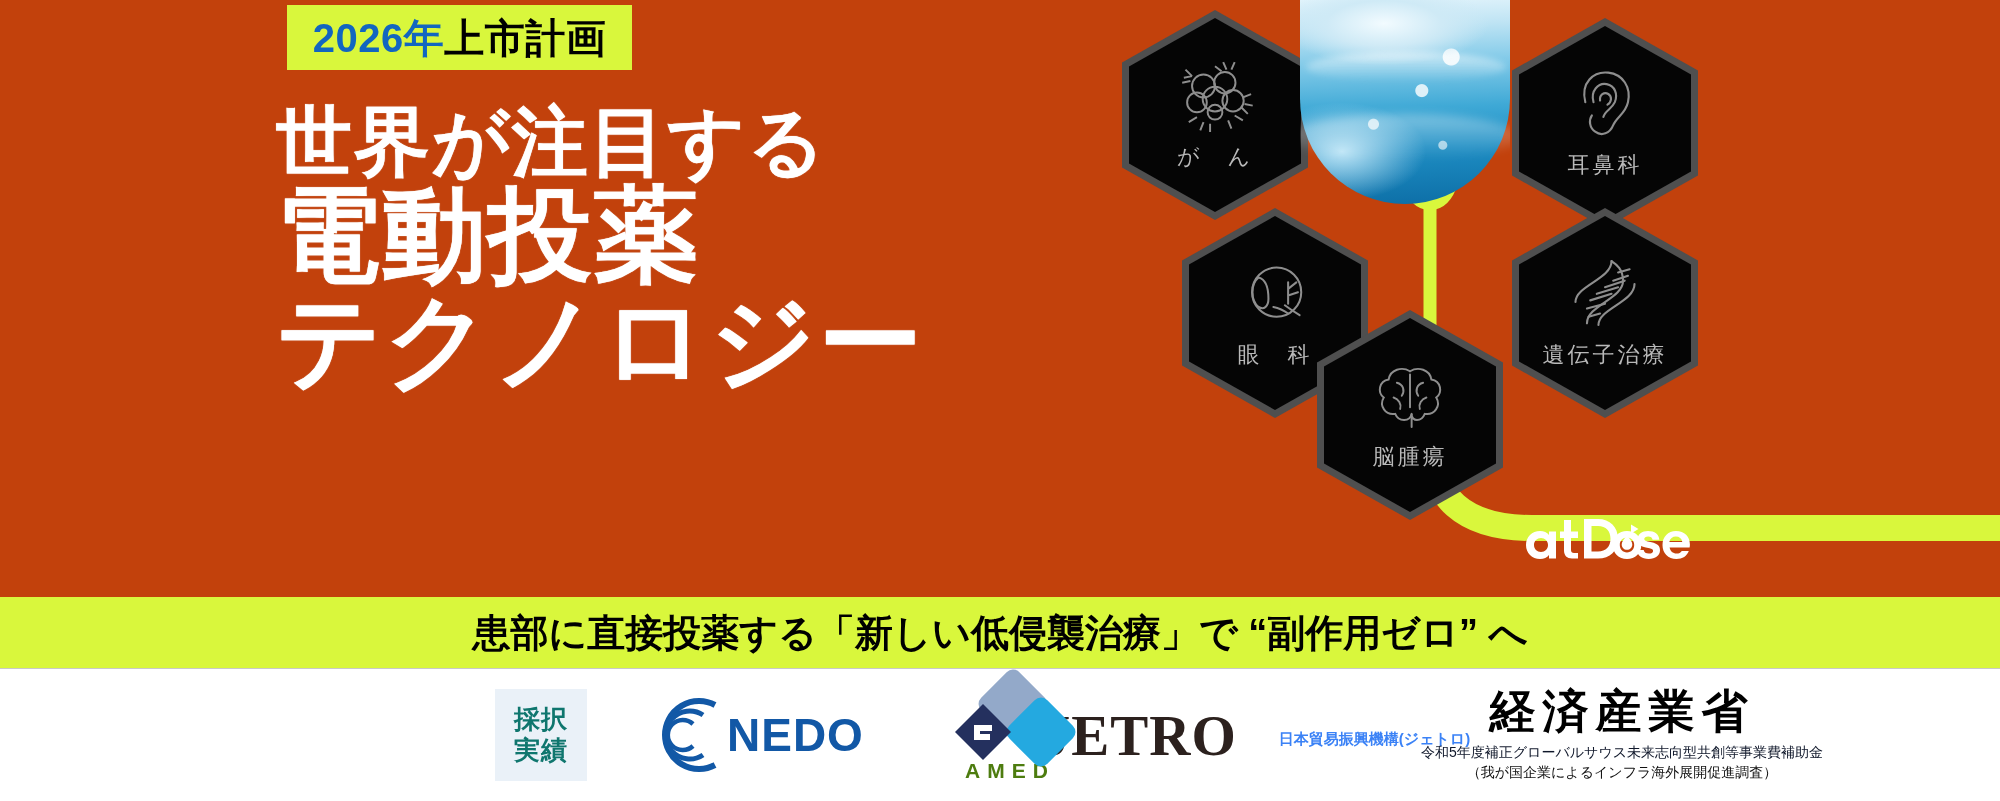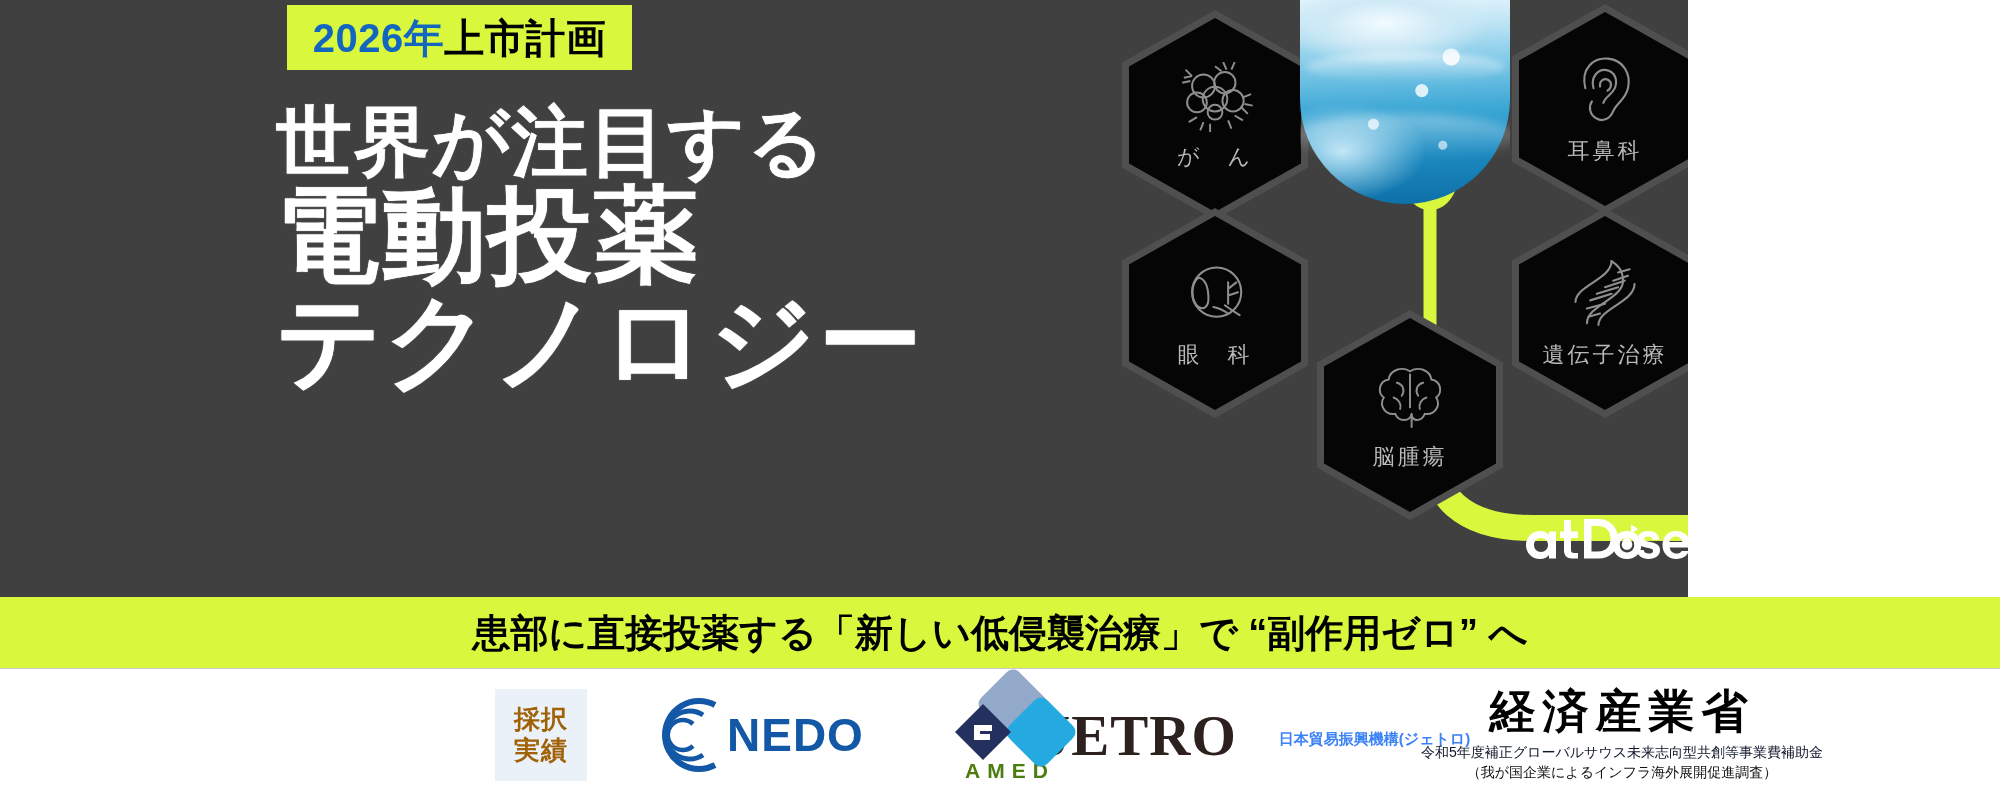--- a/index.html
+++ b/index.html
@@ -2,21 +2,21 @@
 <html><head>
 <meta charset="utf-8">
 <style>
   * { margin:0; padding:0; box-sizing:border-box; }
   html,body { width:2000px; height:801px; background:#ffffff; overflow:hidden; }
   body { font-family:"Liberation Sans","DejaVu Sans",sans-serif; }
 
   .banner { position:relative; width:2000px; height:801px; background:#ffffff; overflow:hidden; }
 
   
-  .hero { position:absolute; left:0; top:0; width:1688px; height:597px; background:#404040; overflow:hidden; }
+  .hero { position:absolute; left:0; top:0; width:2000px; height:597px; background:#c2410c; overflow:hidden; }
 
   
   .tube-wrap { position:absolute; left:1300px; top:-6px; width:210px; height:210px; overflow:hidden; z-index:3; }
   .tube-water {
     position:absolute; left:0; top:0; width:210px; height:210px;
     border-bottom-left-radius:105px; border-bottom-right-radius:105px;
     background:
       radial-gradient(ellipse 150px 60px at 40% 14%, #f2fbff 0%, #cfeaf6 38%, rgba(207,234,246,0) 70%),
       radial-gradient(circle at 72% 30%, rgba(255,255,255,.85) 0 8px, rgba(255,255,255,0) 9px),
       radial-gradient(circle at 58% 46%, rgba(255,255,255,.8) 0 6px, rgba(255,255,255,0) 7px),
@@ -65,22 +65,22 @@
     clip-path:polygon(50% 0%,100% 25%,100% 75%,50% 100%,0% 75%,0% 25%);
   }
   .hex-icon { position:relative; z-index:2; width:82px; height:74px; }
   .hex-icon svg { width:100%; height:100%; display:block; }
   .hex-label {
     position:relative; z-index:2; color:#b9b9b9; font-size:22px; margin-top:10px;
     letter-spacing:3px; white-space:nowrap;
   }
 
   .hex-cancer { left:1122px; top:10px; }
-  .hex-ent    { left:1512px; top:4px; }
-  .hex-eye    { left:1122px; top:208px; }
+  .hex-ent    { left:1512px; top:18px; }
+  .hex-eye    { left:1182px; top:208px; }
   .hex-gene   { left:1512px; top:208px; }
   .hex-brain  { left:1317px; top:310px; z-index:4; }
 
   
   .atdose { position:absolute; left:1518px; top:515px; z-index:6; height:52px; width:200px; }
   .atdose svg { width:100%; height:100%; display:block; }
 
   
   .strip {
     position:absolute; left:0; top:597px; width:2000px; height:72px; background:#d9f73c;
@@ -94,21 +94,21 @@
 
   
   .footer {
     position:absolute; left:0; top:669px; width:2000px; height:132px; background:#ffffff;
     display:flex; align-items:center; justify-content:center; gap:0px;
   }
   .f-item { display:flex; align-items:flex-start; justify-content:center; }
 
   .chip { width:92px; height:92px; background:#eaf1f8; display:flex; flex-direction:column;
           align-items:center; justify-content:center; margin-left:318px; }
-  .chip span { font-size:26px; font-weight:700; color:#a16207; line-height:1.18; letter-spacing:1px; }
+  .chip span { font-size:26px; font-weight:700; color:#0f766e; line-height:1.18; letter-spacing:1px; }
 
   .nedo { margin-left:72px; width:212px; height:76px; }
   .nedo svg { width:100%; height:100%; display:block; }
 
   .amed { margin-left:64px; width:150px; height:104px; display:flex; flex-direction:column;
           align-items:center; justify-content:flex-start; }
   .amed-marks { position:relative; width:124px; height:74px; }
   .amed-sq { position:absolute; width:54px; height:54px; border-radius:9px; transform:rotate(45deg); }
   .amed-sq.s-grey { left:38px; top:-6px; background:#93a9c9; }
   .amed-sq.s-cyan { left:66px; top:22px; background:#24a9e0; }

